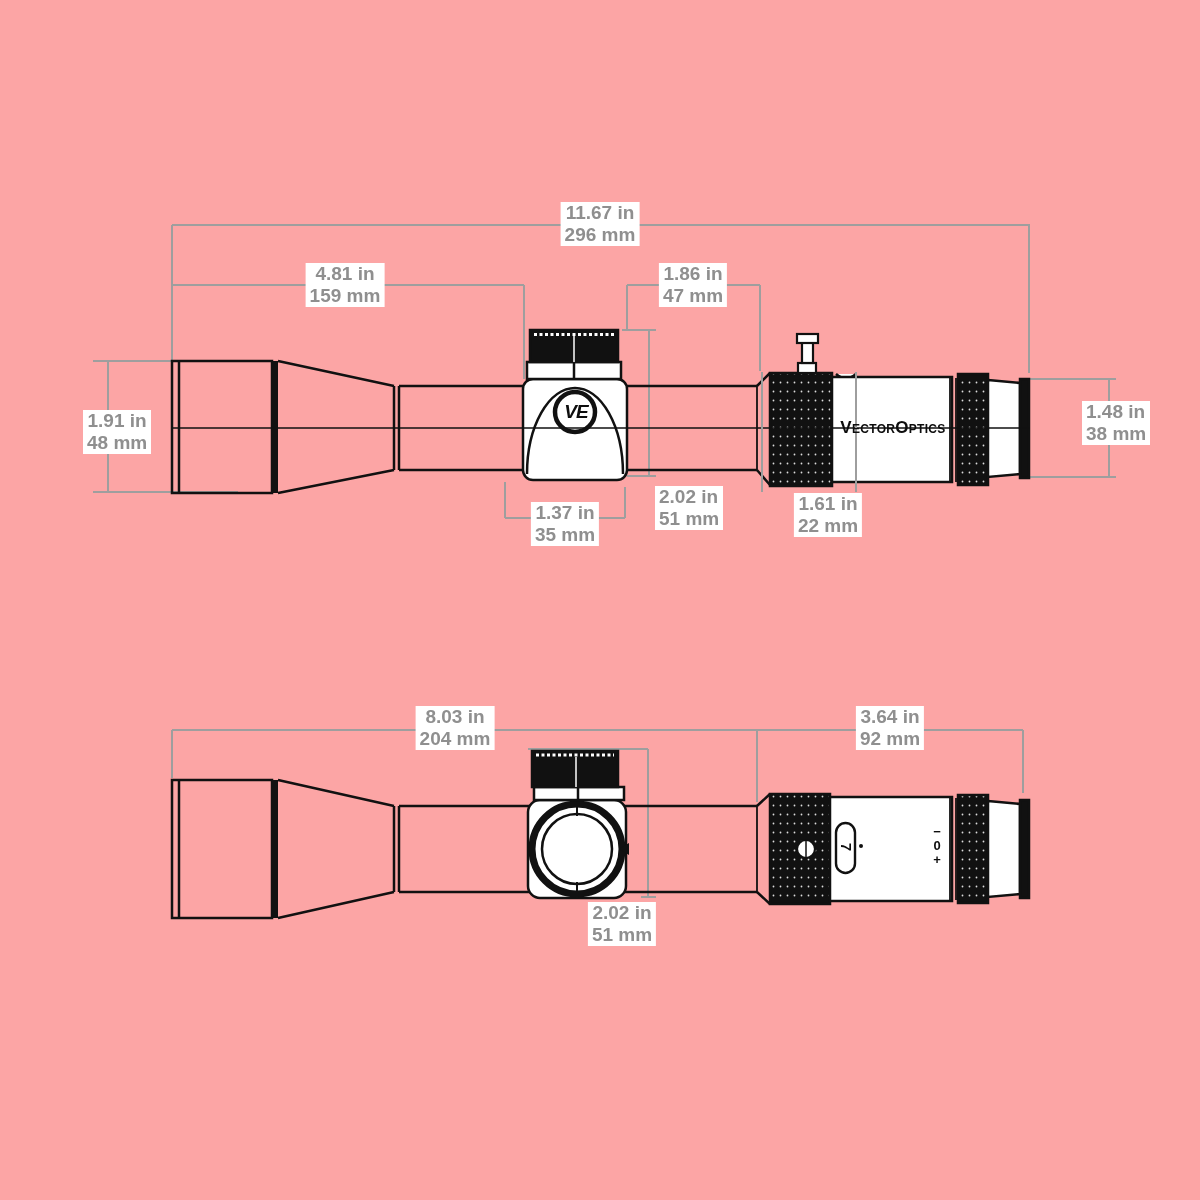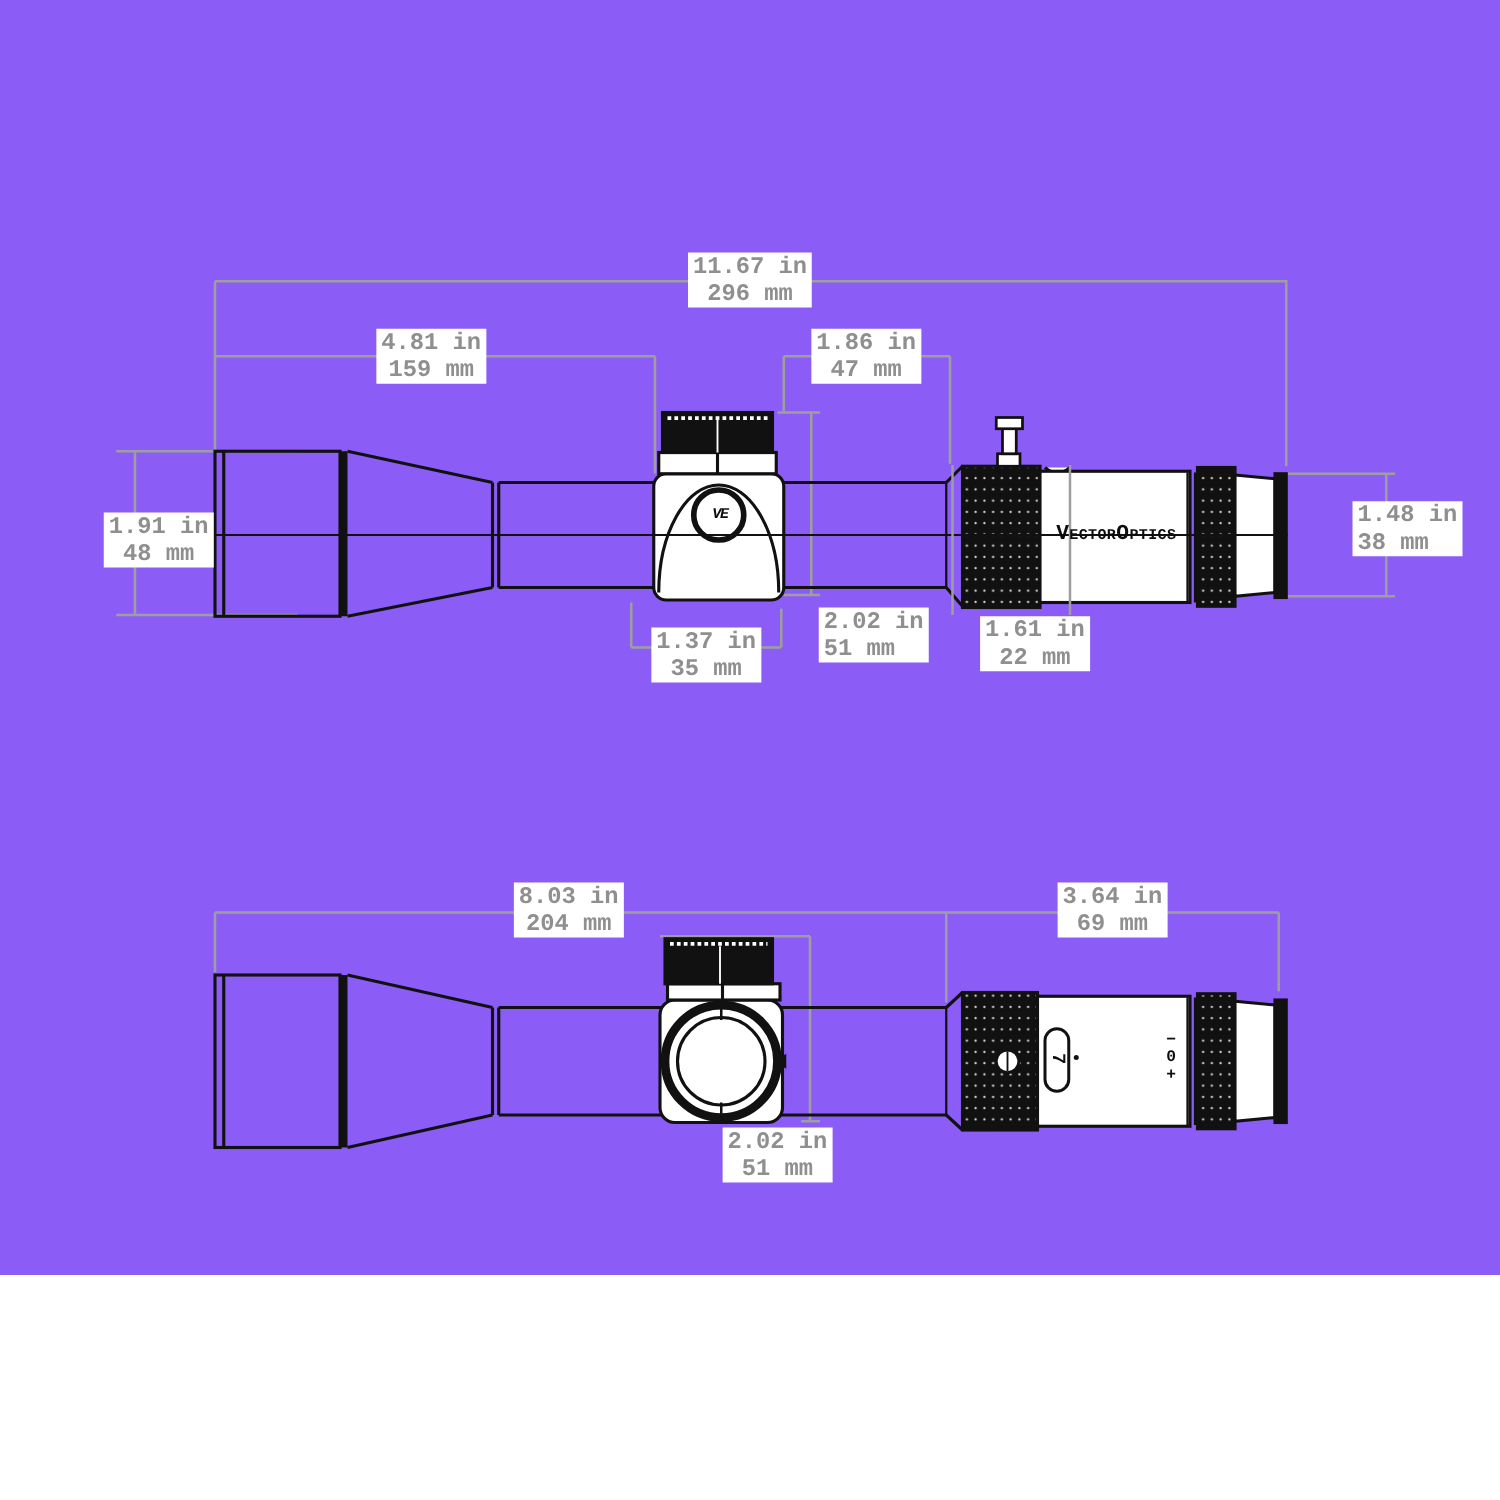--- a/index.html
+++ b/index.html
@@ -1,26 +1,26 @@
 <!DOCTYPE html>
 <html><head>
 <meta charset="utf-8">
 <style>
   html,body{margin:0;padding:0;background:#fff;}
-  .canvas{position:relative;width:1200px;height:1020px;background:#8b5cf6;overflow:hidden;
-          font-family:Liberation Mono, monospace;}
+  .canvas{position:relative;width:1200px;height:1200px;background:#fca5a5;overflow:hidden;
+          font-family:Liberation Sans, sans-serif;}
   svg.draw{position:absolute;left:0;top:0;}
   .dim{position:absolute;font-weight:bold;font-size:19px;line-height:22px;color:#8f8f8f;
        background:#fff;padding:0 4px;white-space:nowrap;text-align:center;}
   .dim.center{transform:translateX(-50%);}
   .brand{position:absolute;left:893px;top:428px;transform:translate(-50%,-50%);
          font-weight:bold;font-size:17px;letter-spacing:.3px;color:#0d0d0d;
          font-variant:small-caps;white-space:nowrap;}
   .monogram{position:absolute;left:576px;top:412px;transform:translate(-50%,-52%);
-         font-style:italic;font-weight:900;font-size:12px;letter-spacing:-1px;color:#0d0d0d;}
+         font-style:italic;font-weight:900;font-size:19px;letter-spacing:-1px;color:#0d0d0d;}
   .magnum{position:absolute;left:846px;top:847px;transform:translate(-50%,-50%) rotate(90deg);
          font-weight:bold;font-size:15px;color:#0d0d0d;}
   .diopter{position:absolute;left:937px;top:846px;transform:translate(-50%,-50%);
          display:flex;flex-direction:column;align-items:center;line-height:14px;
          font-weight:bold;font-size:13px;color:#0d0d0d;}
 </style>
 </head>
 <body>
 
 <div class="canvas">
@@ -191,21 +191,21 @@
     <div>22 mm</div>
   </div>
 
   <div class="dim center" style="left:455px;top:706px">
     <div>8.03 in</div>
     <div>204 mm</div>
   </div>
 
   <div class="dim center" style="left:890px;top:706px">
     <div>3.64 in</div>
-    <div>69 mm</div>
+    <div>92 mm</div>
   </div>
 
   <div class="dim center" style="left:622px;top:902px">
     <div>2.02 in</div>
     <div>51 mm</div>
   </div>
 
   <div class="brand">VectorOptics</div>
   <div class="monogram">VE</div>
   <div class="magnum">7</div>

